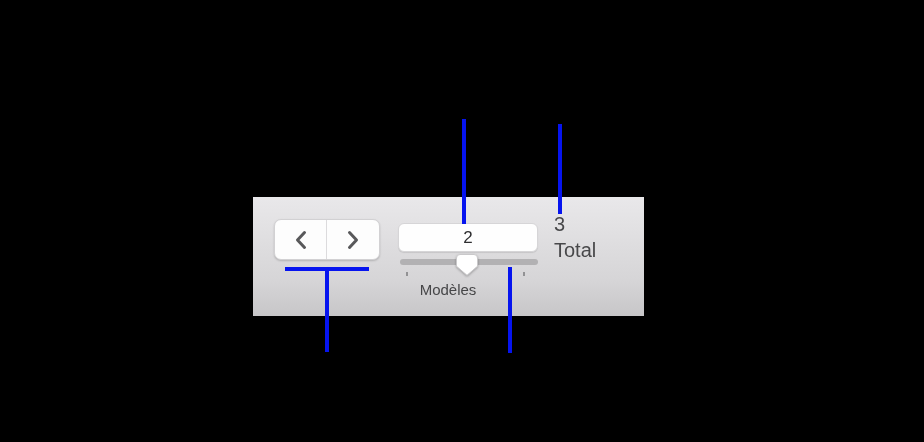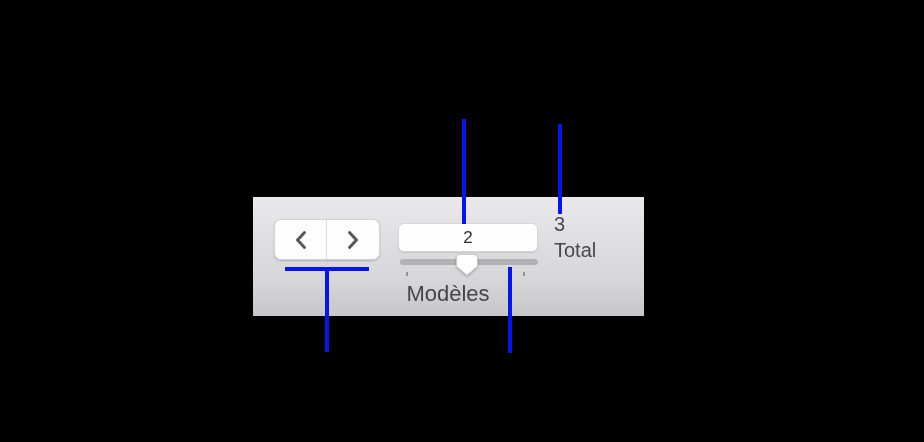--- a/index.html
+++ b/index.html
@@ -46,21 +46,21 @@
   }
   .slider-thumb { position: absolute; left: 203px; top: 57px; width: 22px; height: 22px; }
   .slider-thumb svg { display: block; filter: drop-shadow(0 1px 1px rgba(0,0,0,0.28)); }
   .tick { position: absolute; width: 2px; height: 4px; background: #929294; top: 75px; }
   .tick.t-left  { left: 153px; }
   .tick.t-right { left: 270px; }
 
   
   .models-label {
     position: absolute; left: 115px; top: 84px; width: 160px;
-    text-align: center; font-size: 22px; color: #464648;
+    text-align: center; font-size: 15px; color: #464648;
   }
   .total-block {
     position: absolute; left: 301px; top: 14px;
     font-size: 20px; line-height: 26px; color: #48484a; white-space: nowrap;
   }
   .total-block span { display: block; }
 
   
   .callout { position: absolute; background: var(--annotation-blue, #0614ef); }
   .co-field    { left: 462px; top: 119px; width: 4px; height: 105px; }

